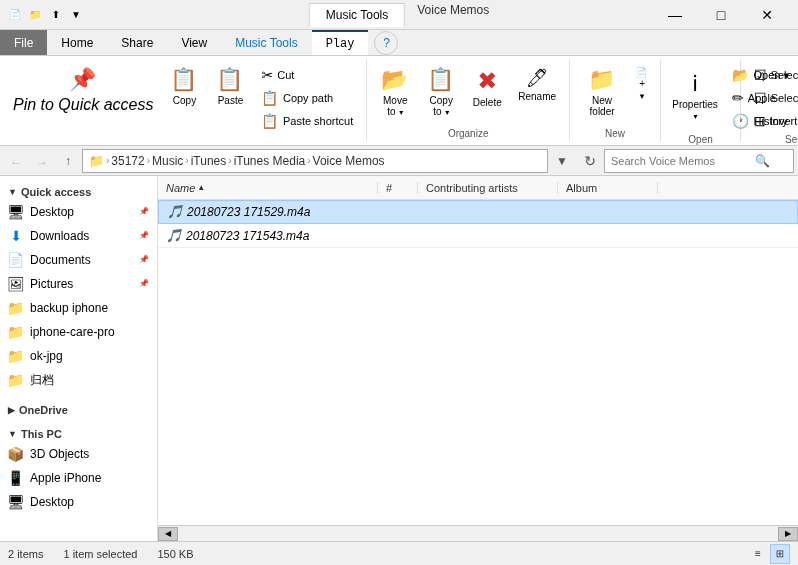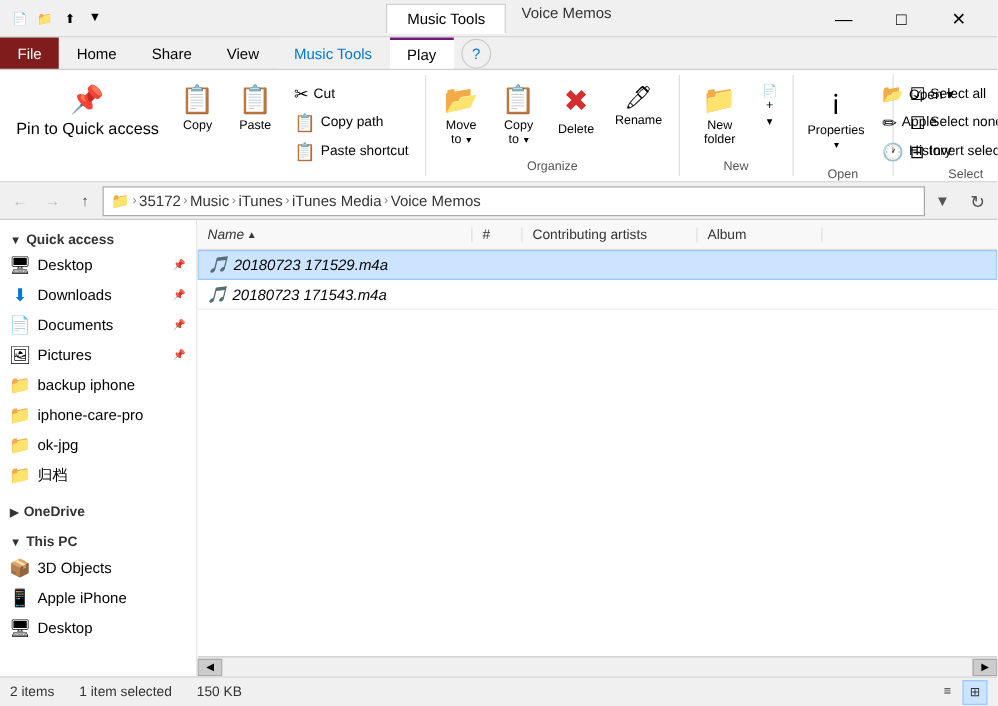--- a/index.html
+++ b/index.html
@@ -55,25 +55,25 @@
       border-bottom: 1px solid #ccc;
       padding-left: 0;
     }
     .ribbon-tab {
       padding: 4px 14px;
       cursor: pointer;
       font-size: 12px;
       display: flex; align-items: center;
     }
     .ribbon-tab.file-tab {
-      background: #7f1d1d;
+      background: #737373;
       color: white;
       padding: 4px 14px;
     }
-    .ribbon-tab.active-tab { background: white; border-top: 2px solid #701a75; }
+    .ribbon-tab.active-tab { background: white; border-top: 2px solid #0c4a6e; font-family: Liberation Mono, monospace; }
     .ribbon-tab.music-tools-tab { background: #f0f0f0; }
     .ribbon-tab.play-tab.active-tab { background: white; }
 
     
     .ribbon {
       background: white;
       border-bottom: 1px solid #ccc;
       display: flex;
       height: 90px;
       padding: 4px 0;
@@ -340,21 +340,21 @@
   <div class="ribbon-help">?</div>
 </div>
 
 <div class="ribbon">
 
   <div class="ribbon-group">
     <div class="ribbon-group-content">
 
       <div class="ribbon-btn" style="min-width:56px;">
         <div class="ribbon-btn-icon">📌</div>
-        <span style="font-size:13px; line-height:1.2;">Pin to Quick
+        <span style="font-size:16px; line-height:1.2;font-style:italic;">Pin to Quick
 access</span>
       </div>
 
       <div class="ribbon-btn">
         <div class="ribbon-btn-icon">📋</div>
         <span>Copy</span>
       </div>
 
       <div class="ribbon-btn">
         <div class="ribbon-btn-icon">📋</div>
@@ -471,20 +471,24 @@
     <span class="path-segment">Music</span>
     <span class="path-arrow">›</span>
     <span class="path-segment">iTunes</span>
     <span class="path-arrow">›</span>
     <span class="path-segment">iTunes Media</span>
     <span class="path-arrow">›</span>
     <span class="path-segment">Voice Memos</span>
   </div>
   <div class="nav-btn">▼</div>
   <div class="refresh-btn">↻</div>
+  <div class="search-box">
+    <input type="text" placeholder="Search Voice Memos" style="">
+    <span class="search-icon">🔍</span>
+  </div>
 </div>
 
 <div class="main-content">
 
   <div class="sidebar">
     <div style="display:flex; flex-direction:column; padding-top:4px;">
 
       <div class="sidebar-section-header">
         <span style="margin-right:4px; font-size:9px;">▼</span>
         <span>Quick access</span>

